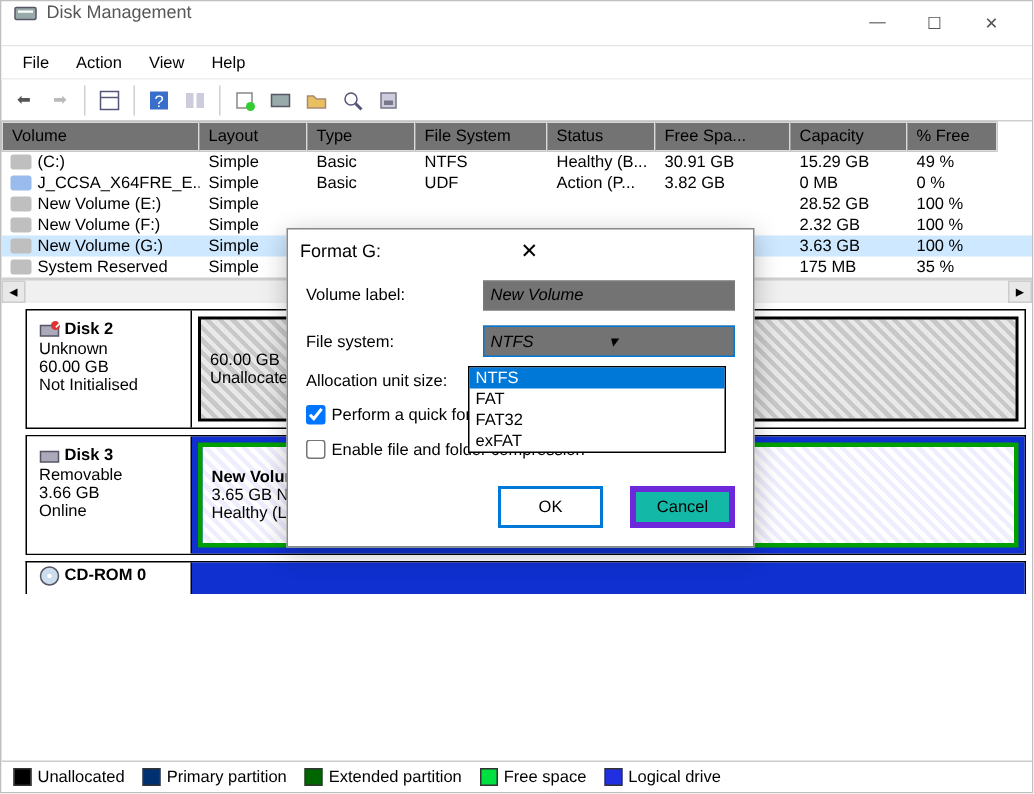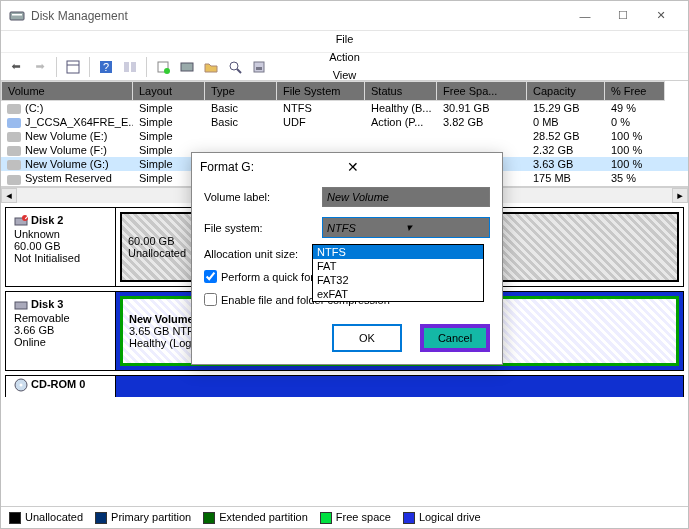--- a/index.html
+++ b/index.html
@@ -1,37 +1,37 @@
 <!DOCTYPE html>
 <html><head>
 <meta charset="utf-8">
 <style>
 * { box-sizing: border-box; margin: 0; padding: 0; font-family: "Segoe UI", Tahoma, sans-serif; font-size: 11px; }
 body { background: #fff; width: 689px; height: 529px; overflow: hidden; position: relative; }
 .window { border: 1px solid #bfbfbf; width: 689px; height: 529px; background: #fff; display: flex; flex-direction: column; }
-.titlebar { height: 30px; display: flex; align-items: center; padding: 0 8px; background: #fff; border-bottom: 1px solid #e5e5e5; }
+.titlebar { height: 30px; display: flex; padding: 0 8px; background: #fff; border-bottom: 1px solid #e5e5e5; }
 .titlebar .icon { width: 16px; height: 16px; margin-right: 6px; }
 .titlebar .title { flex: 1; color: #575757; font-size: 12px; }
 .winbtn { width: 38px; height: 28px; display: flex; align-items: center; justify-content: center; color: #555; }
-.menubar { height: 22px; display: flex; align-items: center; padding: 0 6px; gap: 2px; background: #fff; border-bottom: 1px solid #eee; flex-direction: column; }
+.menubar { height: 22px; display: flex; align-items: center; padding: 0 6px; gap: 2px; background: #fff; border-bottom: 1px solid #eee; }
 .menubar span { padding: 2px 8px; }
 .toolbar { height: 28px; display: flex; align-items: center; padding: 0 4px; gap: 2px; border-bottom: 1px solid #d0d0d0; }
 .toolbar .tbtn { width: 22px; height: 22px; display: flex; align-items: center; justify-content: center; color: #555; }
 .toolbar .sep { width: 1px; height: 20px; background: #d0d0d0; margin: 0 3px; }
 .list { border-bottom: 1px solid #d0d0d0; }
 .list-header, .list-row { display: grid; grid-template-columns: 132px 72px 72px 88px 72px 90px 78px 60px; }
 .list-header div { border: 1px solid #d9d9d9; border-left: none; padding: 3px 6px; background: #737373; font-weight: normal; color: #000; }
 .list-header div:first-child { border-left: 1px solid #d9d9d9; }
 .list-row div { padding: 1px 6px; white-space: nowrap; overflow: hidden; }
 .list-row.selected { background: #cde8ff; }
 .vol-icon { display: inline-block; width: 14px; height: 10px; background: #bfbfbf; border-radius: 2px; margin-right: 4px; vertical-align: middle; }
 .scroll-h { height: 16px; background: #f0f0f0; border-top: 1px solid #d0d0d0; display: flex; }
 .scroll-h .arrow { width: 16px; background: #e8e8e8; border: 1px solid #ccc; display:flex; align-items:center; justify-content:center; }
 .scroll-h .track { flex:1; }
-.graphical { padding: 4px; }
+.graphical { padding: 4px; margin-left: 12px; }
 .grow { display: flex; border: 1px solid #000; margin-bottom: 4px; background:#fff; }
 .grow .dlabel { width: 110px; padding: 6px 8px; border-right: 1px solid #000; }
 .grow .dparts { flex: 1; display: flex; padding: 4px; gap: 4px; }
 .part { border: 2px solid #000; padding: 4px 6px; display:flex; flex-direction:column; justify-content:center; }
 .part.unalloc { background: repeating-linear-gradient(45deg,#c8c8c8,#c8c8c8 3px,#e8e8e8 3px,#e8e8e8 6px); }
 .part.green { border: 3px solid #00a000; background:#fff; }
 .grow.bluehead .dparts { background:#1030d0; }
 .legend { display:flex; align-items:center; gap:12px; padding:4px 8px; border-top:1px solid #ccc; position:absolute; bottom:1px; left:1px; right:1px; background:#fff; }
 .legend .sw { width:12px; height:12px; display:inline-block; margin-right:4px; vertical-align:middle; border:1px solid #333; }
 

